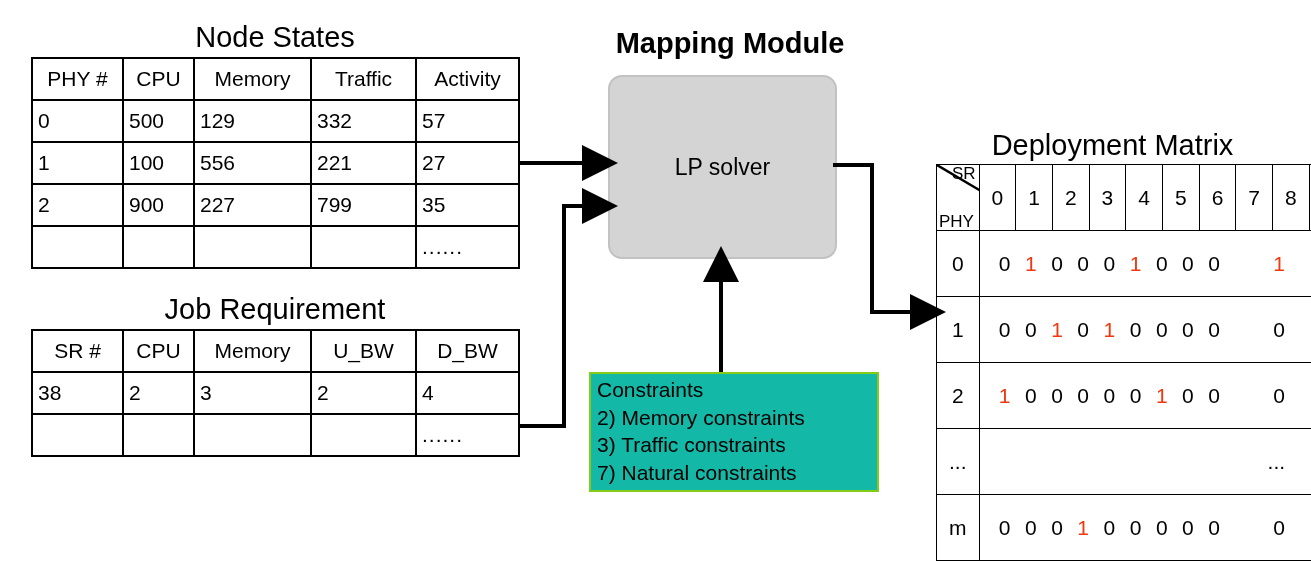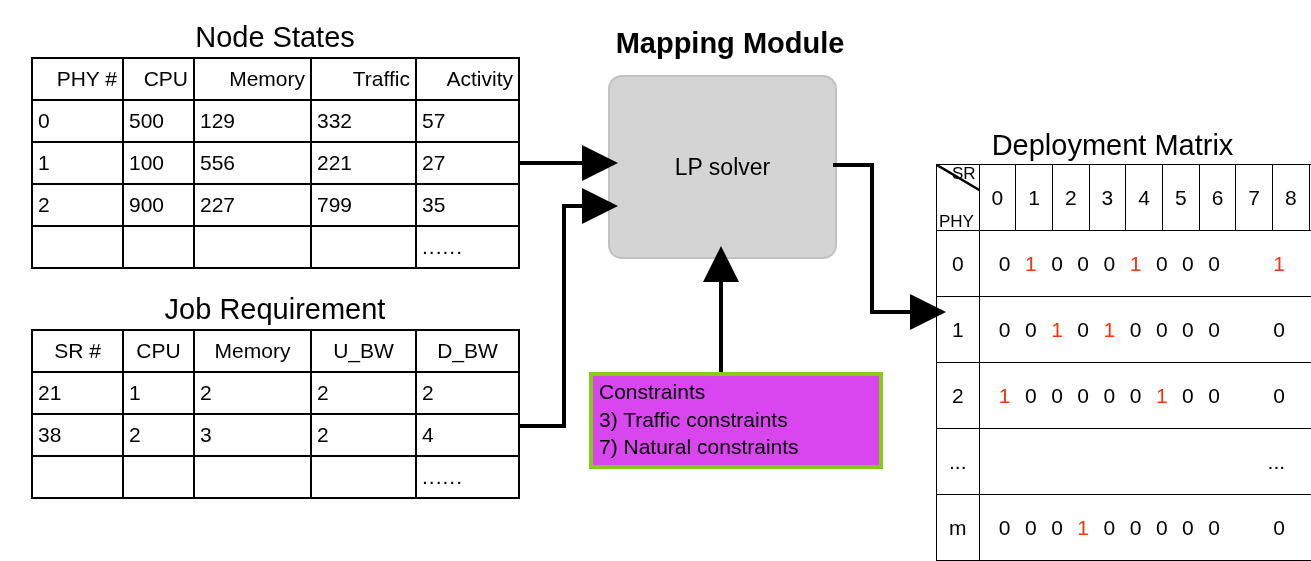--- a/index.html
+++ b/index.html
@@ -27,36 +27,36 @@
     border:2px solid #000;
     font-size:21px;
     font-weight:normal;
     height:40px;
     padding:0 5px;
     text-align:left;
     vertical-align:middle;
     overflow:hidden;
     white-space:nowrap;
   }
-  table.grid th{text-align:right;}
+  table.grid th{text-align:center;}
   table.grid.centered-head th{text-align:center;}
   .dots{letter-spacing:1px;font-size:21px;}
 
   
   .solverbox{
     background:#d4d4d4;
     border:2px solid #c2c2c2;
     border-radius:14px;
     display:flex;align-items:center;justify-content:center;
     font-size:23px;
   }
 
   
   .constraints{
-    border:4px solid #84cc16;background:#d946ef;
+    border:2px solid #84cc16;background:#14b8a6;
     padding:2px 6px 4px 6px;
     font-size:21px;line-height:27.5px;
     white-space:nowrap;
   }
 
   
   .dm-wrap{position:absolute;}
   table.dm{
     border-collapse:collapse;table-layout:fixed;background:#fff;
   }
@@ -154,27 +154,20 @@
       <tr>
         <th>SR #</th>
         <th>CPU</th>
         <th>Memory</th>
         <th>U_BW</th>
         <th>D_BW</th>
       </tr>
     </thead>
     <tbody>
       <tr>
-        <td>21</td>
-        <td>1</td>
-        <td>2</td>
-        <td>2</td>
-        <td>2</td>
-      </tr>
-      <tr>
         <td>38</td>
         <td>2</td>
         <td>3</td>
         <td>2</td>
         <td>4</td>
       </tr>
       <tr>
         <td></td>
         <td></td>
         <td></td>
@@ -186,20 +179,21 @@
 </div>
 
 <div class="abs caption bold" style="left:600px;top:30px;width:260px;">Mapping Module</div>
 
 <div class="abs solverbox" style="left:608px;top:75px;width:225px;height:180px;">
   <span>LP solver</span>
 </div>
 
 <div class="abs constraints" style="left:589px;top:372px;width:274px;">
   <div>Constraints</div>
+  <div>2) Memory constraints</div>
   <div>3) Traffic constraints</div>
   <div>7) Natural constraints</div>
 </div>
 
 <div class="abs caption" style="left:935px;top:132px;width:355px;">Deployment Matrix</div>
 
 <div class="dm-wrap" style="left:936px;top:164px;">
   <table class="dm">
     <tbody>
       <tr>

